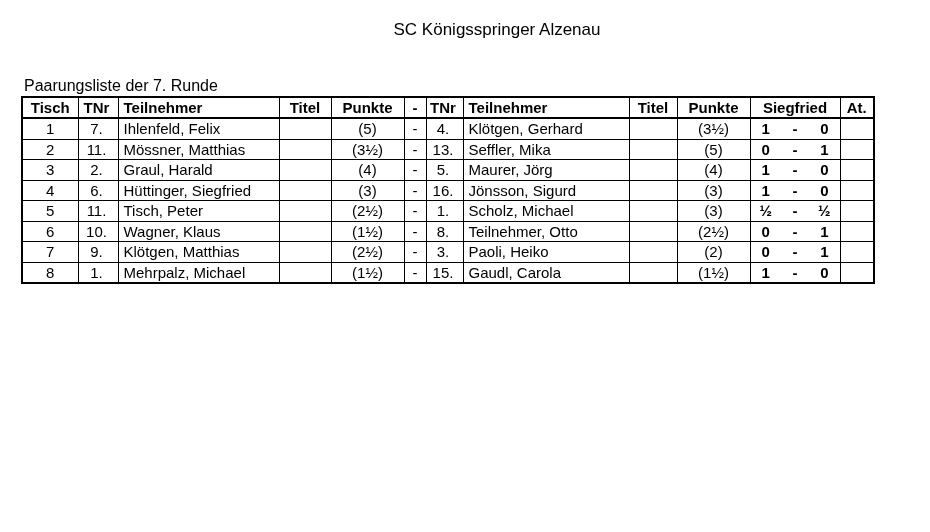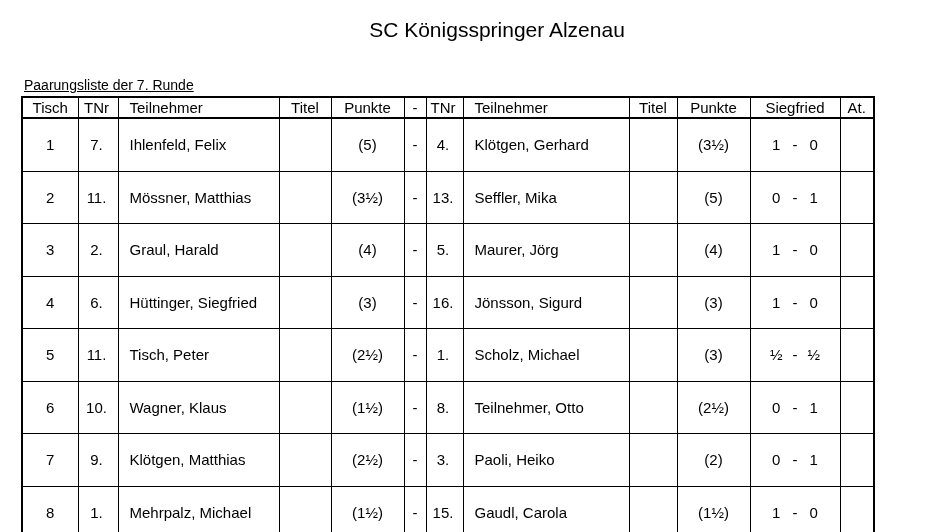--- a/index.html
+++ b/index.html
@@ -16,63 +16,62 @@
     left: 64px; right: 0; top: 14px;
     text-align: center;
   }
   .doc-title {
     font-size: 21px;
     font-weight: bold;
     line-height: 25px;
     letter-spacing: 0px;
   }
   .doc-subtitle {
-    font-size: 21px;
+    font-size: 17px;
     font-weight: normal;
     line-height: 20px;
     margin-top: 6px;
   }
   .round-caption {
     position: absolute;
     left: 24px; top: 77px;
-    font-size: 14px;
+    font-size: 16px;
     line-height: 17px;
-    text-decoration: underline;
   }
   table.pairings {
     position: absolute;
     left: 21px; top: 96px;
     width: 852px;
     border-collapse: collapse;
     table-layout: fixed;
     border: 2px solid #000000;
     font-size: 15px;
   }
   table.pairings th, table.pairings td {
     border: 1px solid #000000;
     overflow: hidden;
     white-space: nowrap;
     font-size: 15px;
   }
   table.pairings thead th {
-    font-weight: normal;
+    font-weight: bold;
     height: 19px;
     line-height: 19px;
     border-bottom: 2px solid #000000;
     text-align: center;
   }
   table.pairings tbody td {
     height: 19.5px;
     line-height: 19.5px;
     text-align: center;
   }
   
   .col-tnr1, .col-tnr2 { text-align: center; padding-right: 3px; }
-  .col-name1, .col-name2 { text-align: left !important; padding-left: 11px; margin-top: 12px; }
-  td.result-cell { padding: 16px; }
+  .col-name1, .col-name2 { text-align: left !important; padding-left: 5px; margin-top: 12px; }
+  td.result-cell { padding: 0; font-weight: bold; }
   td.result-cell span {
     display: inline-block;
     width: 33%;
     text-align: center;
   }
 </style>
 </head>
 <body>
 
 <div class="doc-header">

